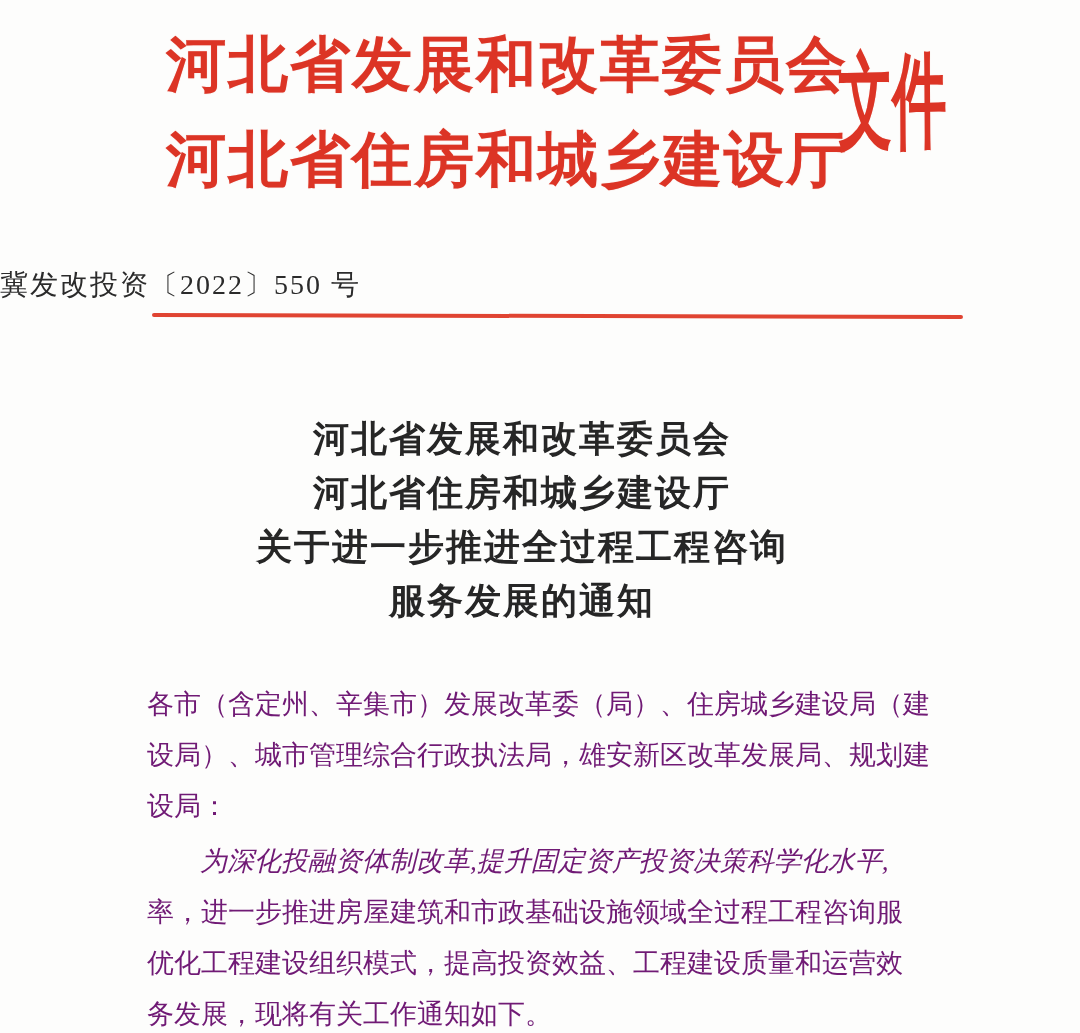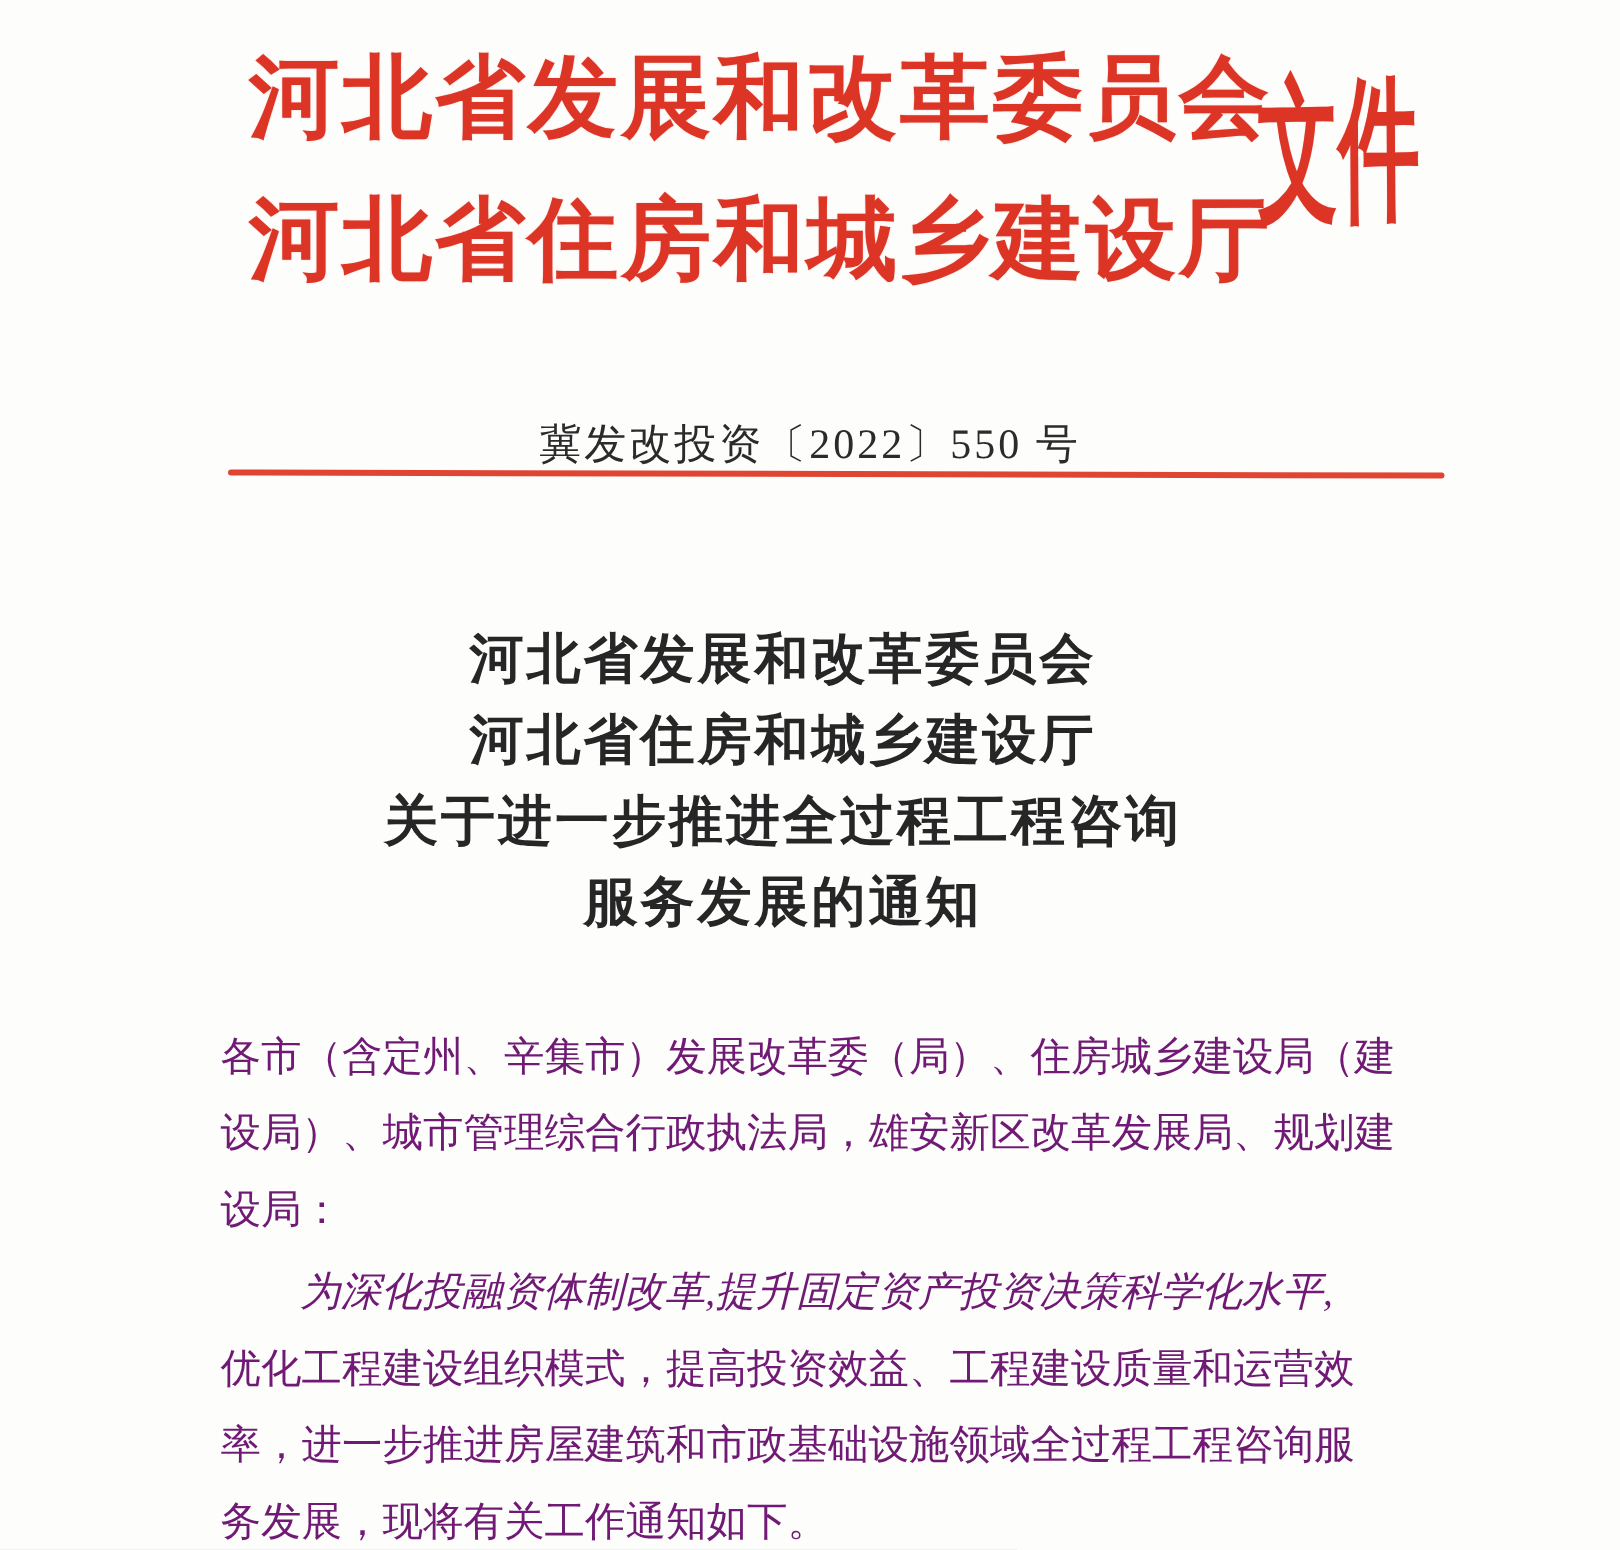--- a/index.html
+++ b/index.html
@@ -41,26 +41,24 @@
     transform: scale(0.53, 1.02) rotate(-0.6deg);
     transform-origin: 0 0;
     text-shadow: 0 0 1px rgba(220, 52, 37, 0.35);
   }
   
   .doc-number {
     position: absolute;
     left: 0;
     top: 268px;
     width: 1080px;
-    text-align: center;
     font-size: 28px;
     line-height: 34px;
     color: #2b2b2b;
     letter-spacing: 2px;
-    margin-top: 12px;
   }
   
   .red-rule {
     position: absolute;
     left: 152px;
     top: 314px;
     width: 811px;
     height: 4px;
     background: #e04432;
     border-radius: 2px;
@@ -120,18 +118,18 @@
   </div>
 
   <div class="body-text recipients">
     <span class="line">各市（含定州、辛集市）发展改革委（局）、住房城乡建设局（建</span>
     <span class="line">设局）、城市管理综合行政执法局，雄安新区改革发展局、规划建</span>
     <span class="line">设局：</span>
   </div>
 
   <div class="body-text paragraph">
     <span class="line indent-first">为深化投融资体制改革,提升固定资产投资决策科学化水平,</span>
+    <span class="line">率，进一步推进房屋建筑和市政基础设施领域全过程工程咨询服</span>
     <span class="line">优化工程建设组织模式，提高投资效益、工程建设质量和运营效</span>
-    <span class="line">率，进一步推进房屋建筑和市政基础设施领域全过程工程咨询服</span>
     <span class="line">务发展，现将有关工作通知如下。</span>
   </div>
 
 </div>
 
 </body></html>

